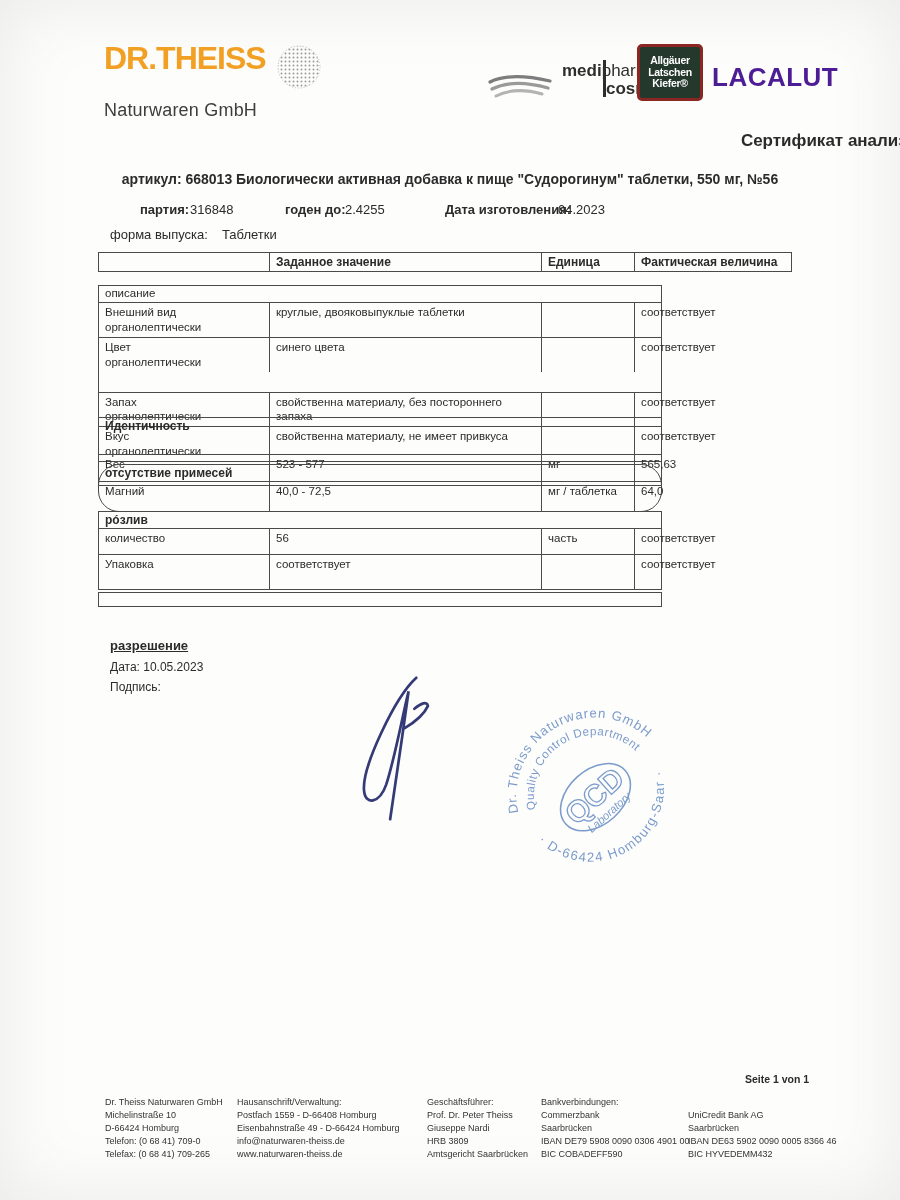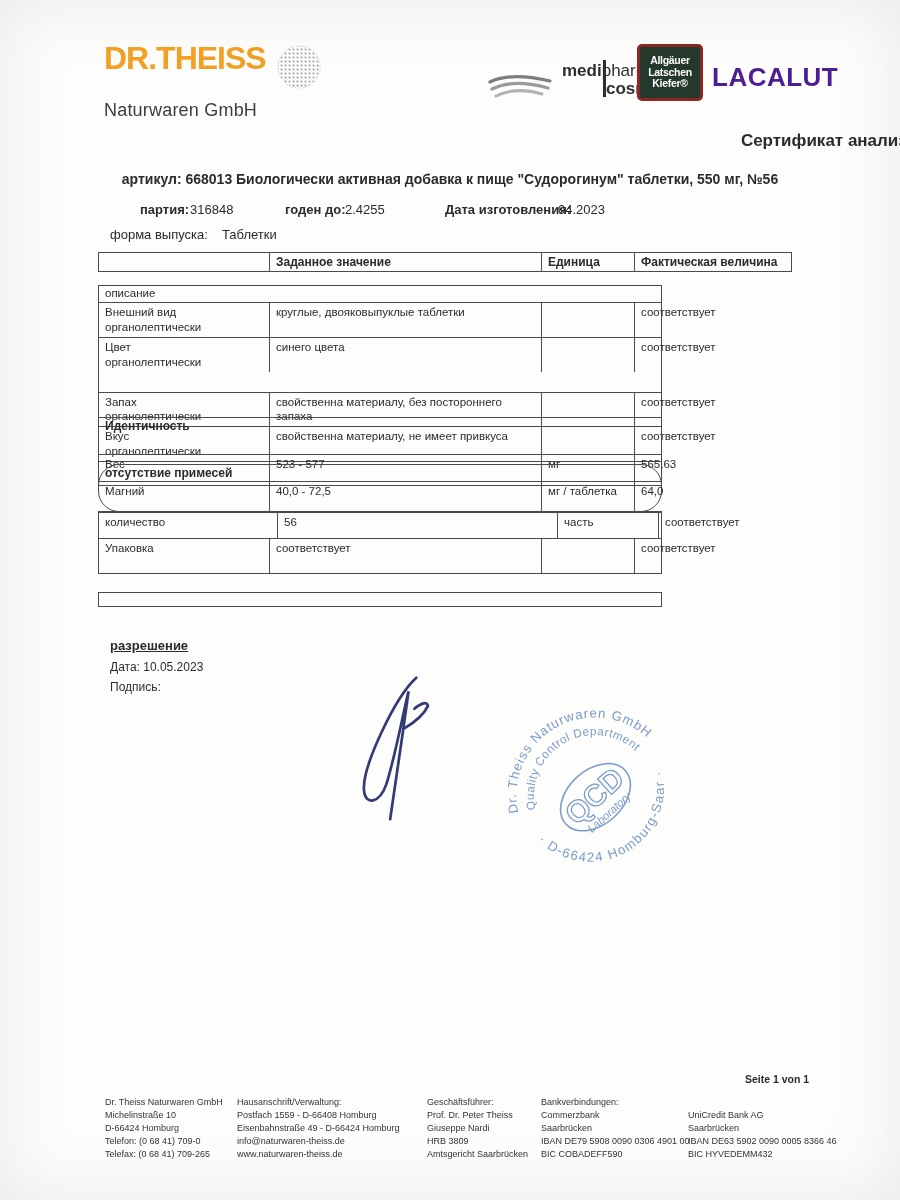--- a/index.html
+++ b/index.html
@@ -52,21 +52,21 @@
   .thead div:first-child { border-left:none; }
   .tblock { position:absolute; left:98px; width:564px; border:1px solid #4a4a4a; font-size:11.5px; background:transparent; }
   .b1 { top:285px; } .b2 { top:417px; } .b3 { top:464px;border-radius:21px; } .b4 { top:511px; }
   .b5 { top:592px; height:15px; }
   .sect { padding:1px 6px; line-height:1.2; min-height:13px; }
   .sect.bold { font-weight:bold; font-size:12px; }
   .trow { display:grid; grid-template-columns:170px 272px 93px 159px; border-top:1px solid #4a4a4a; }
   .trow div { padding:2px 6px; border-left:1px solid #4a4a4a; line-height:1.3; }
   .trow div:first-child { border-left:none; }
   .h30 { min-height:30px; } .h27 { min-height:27px; } .h31 { min-height:31px;margin-top:20px; }
-  .h26 { min-height:26px;gap:8px; } .h35 { min-height:35px; }
+  .h26 { min-height:26px; } .h35 { min-height:35px; }
   .cell-name span { display:block; }
   
   .appr-title { position:absolute; left:110px; top:638px; font-size:13px; font-weight:bold; text-decoration:underline; }
   .appr-date  { position:absolute; left:110px; top:660px; font-size:12px; }
   .appr-sign  { position:absolute; left:110px; top:680px; font-size:12px; }
   .signature { position:absolute; left:345px; top:672px; }
   .stamp { position:absolute; left:497px; top:698px; opacity:0.82; }
   
   .seite { position:absolute; left:745px; top:1073px; font-size:10.5px; font-weight:bold; }
   .fcol { position:absolute; top:1096px; font-size:9px; line-height:1.45; color:#333; }
@@ -196,20 +196,21 @@
       <div class="cell-name">
           <span>Магний</span>
         </div>
       <div>40,0 - 72,5</div>
       <div>мг / таблетка</div>
       <div>64,0</div>
     </div>
   </div>
 
   <div class="tblock b4">
+    <div class="sect bold">рóзлив</div>
     <div class="trow h26">
       <div class="cell-name">
           <span>количество</span>
         </div>
       <div>56</div>
       <div>часть</div>
       <div>соответствует</div>
     </div>
     <div class="trow h35">
       <div class="cell-name">

